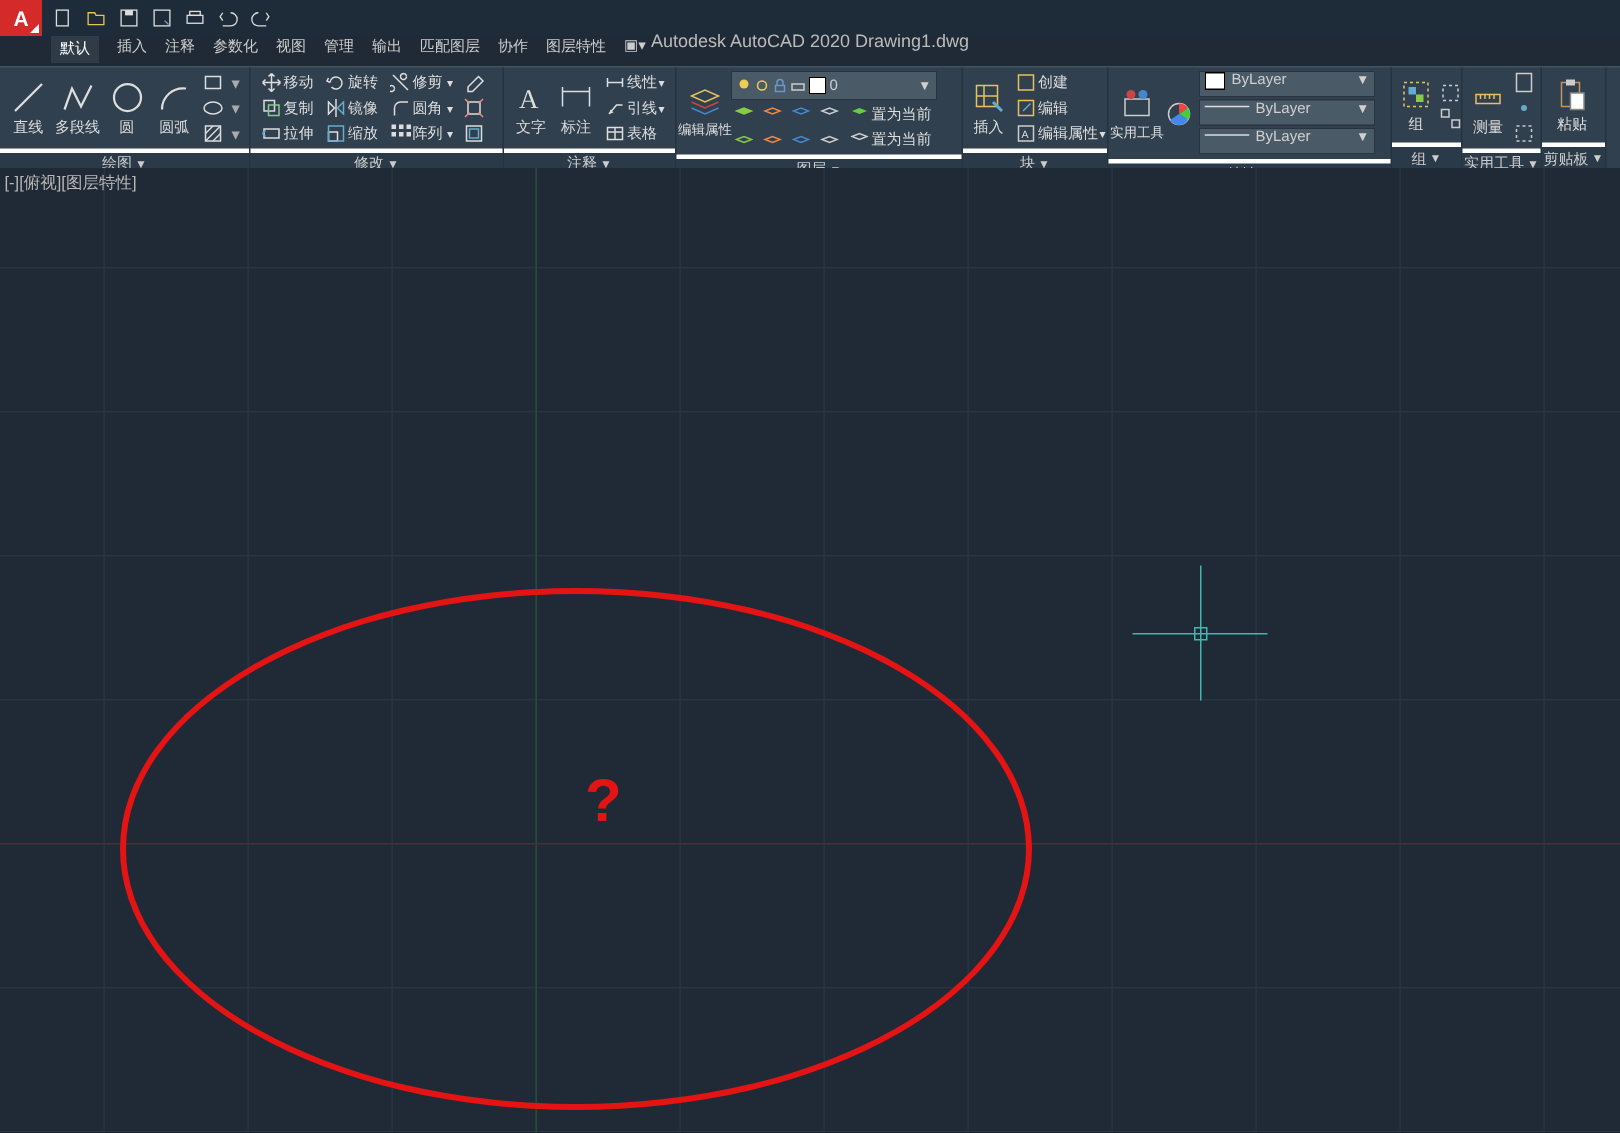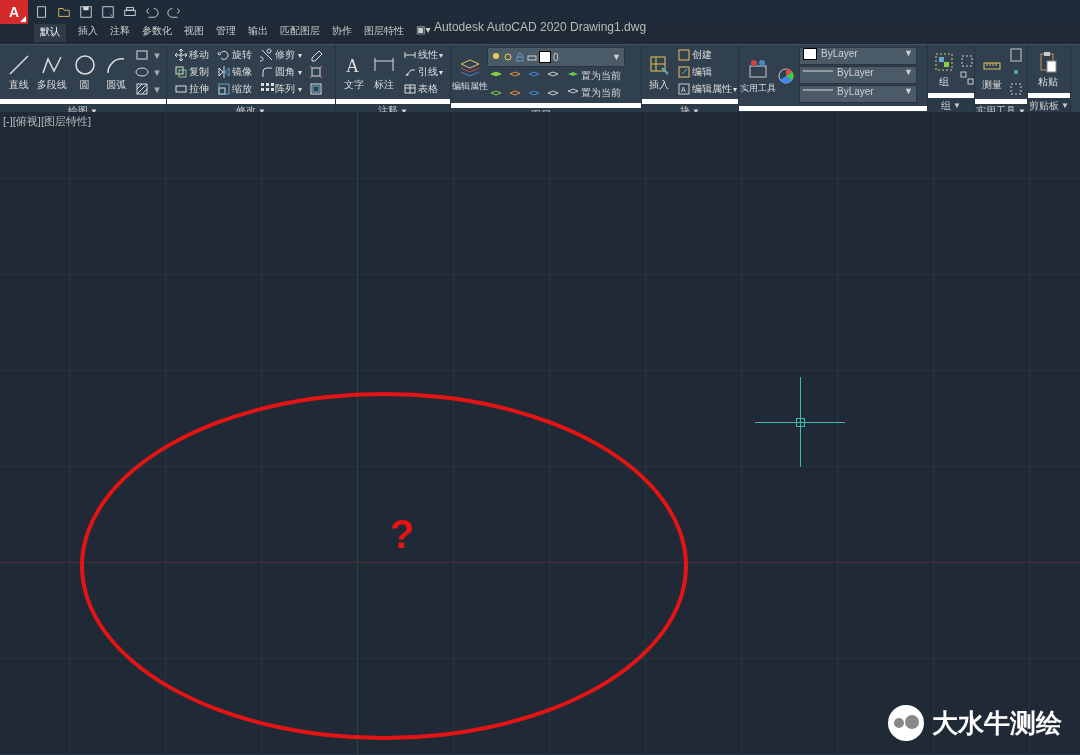--- a/index.html
+++ b/index.html
@@ -9,21 +9,21 @@
 .qat{display:flex;align-items:center;gap:2px;margin-left:4px}
 .qat .qbtn{width:20px;height:20px;display:flex;align-items:center;justify-content:center;cursor:pointer}
 .qat svg{width:14px;height:14px}
 .menubar{position:absolute;left:34px;top:24px;height:18px;display:flex;gap:12px;font-size:10px;color:#ccc;z-index:5}
 .menubar span{cursor:pointer}
 .menubar span:first-child{background:#2f3b47;padding:1px 6px;color:#fff}
 .app-title{position:absolute;left:50%;transform:translateX(-50%);color:#bbb;font-size:12px;top:20px}
 .ribbon{margin-top:20px;height:68px;background:#30404f;border-top:1px solid #415263;border-bottom:1px solid #16212b;display:flex}
 .panel{border-right:1px solid #26333f;display:flex;flex-direction:column;position:relative}
 .panel-body{flex:1;display:flex;align-items:center;padding:2px 4px;gap:2px}
-.panel-title{height:15px;text-align:center;font-size:10px;color:#ccc;background:#2b3a48;border-top:5px solid #ffffff;display:flex;align-items:center;justify-content:center;gap:2px}
+.panel-title{height:15px;text-align:center;font-size:10px;color:#ccc;background:#2b3a48;border-top:3px solid #ffffff;display:flex;align-items:center;justify-content:center;gap:2px}
 .panel-title .arrow{font-size:8px}
 .bigbtn{width:32px;display:flex;flex-direction:column;align-items:center;justify-content:center;gap:1px;cursor:pointer;padding:2px 1px}
 .bigbtn .ic{width:24px;height:24px;display:flex;align-items:center;justify-content:center}
 .bigbtn .lbl{font-size:10px;color:#ddd;white-space:nowrap}
 .smallrow{display:flex;flex-direction:column;gap:1px}
 .smallbtn{display:flex;align-items:center;gap:1px;height:16px;cursor:pointer;padding:0 3px;font-size:10px;color:#ddd;white-space:nowrap}
 .smallbtn .sic{width:14px;height:14px;display:flex;align-items:center;justify-content:center}
 .iconrow{display:flex;gap:1px}
 .iconbtn{width:18px;height:16px;display:flex;align-items:center;justify-content:center;cursor:pointer}
 .layer-combo{height:18px;width:130px;background:#4a5a67;border:1px solid #2a3440;display:flex;align-items:center;padding:0 3px;font-size:10px;cursor:pointer;gap:2px}
@@ -670,17 +670,13 @@
     <div class="grid-v" style="left: 165px;"></div>
     <div class="grid-v" style="left: 69px;"></div>
   <div class="viewlabel">[-][俯视][图层特性]</div>
   <div class="yaxis"></div>
   <div class="xaxis"></div>
   <div class="crosshair">
       <div class="pick"></div>
     </div>
   <div class="ellipse-annot"></div>
   <div class="qmark">?</div>
-  <div class="watermark">
-    <div class="wicon"></div>
-    <span>大水牛测绘</span>
-  </div>
 </div>
 
 </body></html>

